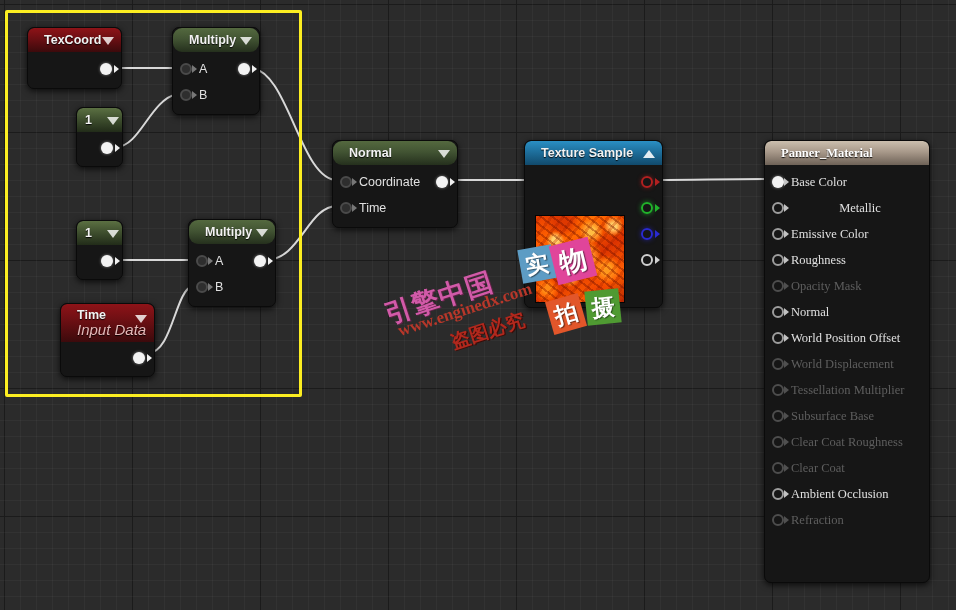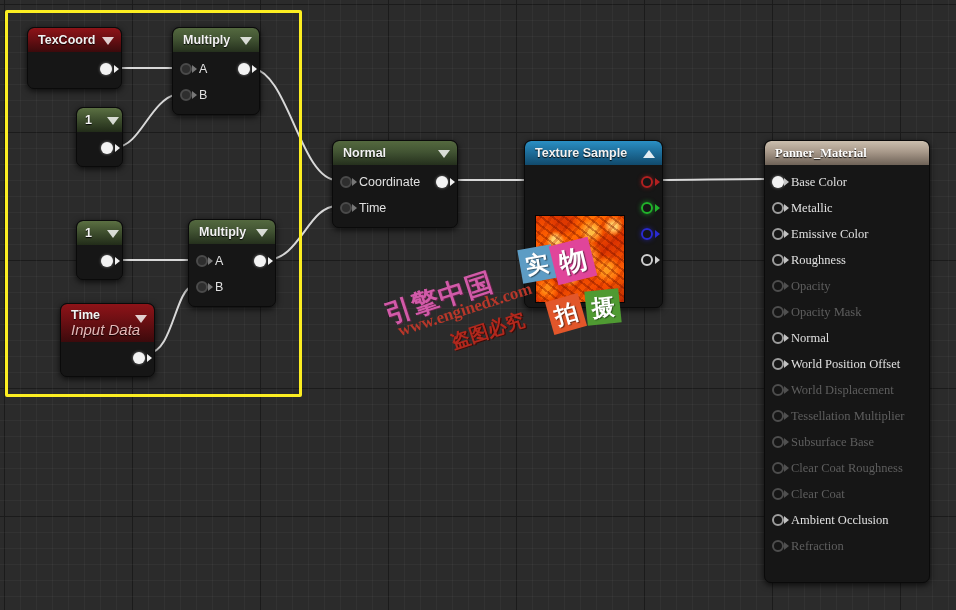--- a/index.html
+++ b/index.html
@@ -32,32 +32,32 @@
     background: #161616;
     border: 1px solid #0a0a0a;
     box-shadow: 0 2px 6px rgba(0,0,0,0.75);
     overflow: hidden;
     color: #e8e8e8;
   }
   .node-header {
     position: relative;
     height: 24px;
     line-height: 24px;
-    padding: 0 26px 0 10px;
+    padding: 0 26px 0 16px;
     font-size: 12.5px;
     font-weight: bold;
     color: #f2f2f2;
     text-shadow: 0 1px 1px rgba(0,0,0,0.9);
     border-top-left-radius: 6px;
     border-top-right-radius: 6px;
     white-space: nowrap;
     overflow: hidden;
   }
   .hdr-red   { background: linear-gradient(to bottom, #8e1318 0%, #6b0f13 45%, #3c0a0c 100%); }
-  .hdr-green { background: linear-gradient(to bottom, #54693f 0%, #425433 45%, #25301d 100%); }
+  .hdr-green { background: linear-gradient(to bottom, #54693f 0%, #425433 45%, #25301d 100%); border-radius: 9px; }
   .hdr-green-lite { background: linear-gradient(to bottom, #5b7042 0%, #3d4d2d 50%, #222c19 100%); }
   .hdr-blue  { background: linear-gradient(to bottom, #2a8fc4 0%, #1e6f9c 45%, #114a6c 100%); }
   .hdr-tan   { background: linear-gradient(to bottom, #cbbfae 0%, #a8998a 45%, #6e6257 100%); }
   .hdr-tan .hdr-title { color: #ffffff; }
 
   .node-body { padding: 4px 0 6px 0; background: #161616; }
 
   .caret {
     position: absolute; right: 7px; top: 50%; margin-top: -3px;
     width: 0; height: 0;
@@ -359,24 +359,23 @@
       </div>
     </div>
   </div>
 
   <div class="node" style="left:764px; top:140px; width:166px; height:443px;font-family:Liberation Serif, serif;">
     <div class="node-header hdr-tan" style="padding-right:10px;">
       <span class="hdr-title">Panner_Material</span>
     </div>
     <div class="node-body" id="material-inputs">
         <div class="pin-row" style="height: 26px;"><span class="pin in pin-filled"></span><span class="pin-arrow" style="left: 19px; border-left: 5px solid rgba(225, 225, 225, 0.85);"></span><span class="pin-label">Base Color</span></div>
-        <div class="pin-row" style="height: 26px;"><span class="pin in pin-hollow"></span><span class="pin-arrow" style="left: 19px; border-left: 5px solid rgba(225, 225, 225, 0.85);"></span><span class="pin-label">Metallic</span></div>
+        <div class="pin-row" style="height: 26px; text-align: center;"><span class="pin in pin-hollow"></span><span class="pin-arrow" style="left: 19px; border-left: 5px solid rgba(225, 225, 225, 0.85);"></span><span class="pin-label">Metallic</span></div>
         <div class="pin-row" style="height: 26px;"><span class="pin in pin-hollow"></span><span class="pin-arrow" style="left: 19px; border-left: 5px solid rgba(225, 225, 225, 0.85);"></span><span class="pin-label">Emissive Color</span></div>
         <div class="pin-row" style="height: 26px;"><span class="pin in pin-hollow"></span><span class="pin-arrow" style="left: 19px; border-left: 5px solid rgba(225, 225, 225, 0.85);"></span><span class="pin-label">Roughness</span></div>
-        <div class="pin-row dim" style="height: 26px;"><span class="pin in pin-dimmed"></span><span class="pin-arrow" style="left: 19px; border-left: 5px solid rgba(90, 90, 90, 0.85);"></span><span class="pin-label">Opacity</span></div>
         <div class="pin-row dim" style="height: 26px;"><span class="pin in pin-dimmed"></span><span class="pin-arrow" style="left: 19px; border-left: 5px solid rgba(90, 90, 90, 0.85);"></span><span class="pin-label">Opacity Mask</span></div>
         <div class="pin-row" style="height: 26px;"><span class="pin in pin-hollow"></span><span class="pin-arrow" style="left: 19px; border-left: 5px solid rgba(225, 225, 225, 0.85);"></span><span class="pin-label">Normal</span></div>
         <div class="pin-row" style="height: 26px;"><span class="pin in pin-hollow"></span><span class="pin-arrow" style="left: 19px; border-left: 5px solid rgba(225, 225, 225, 0.85);"></span><span class="pin-label">World Position Offset</span></div>
         <div class="pin-row dim" style="height: 26px;"><span class="pin in pin-dimmed"></span><span class="pin-arrow" style="left: 19px; border-left: 5px solid rgba(90, 90, 90, 0.85);"></span><span class="pin-label">World Displacement</span></div>
         <div class="pin-row dim" style="height: 26px;"><span class="pin in pin-dimmed"></span><span class="pin-arrow" style="left: 19px; border-left: 5px solid rgba(90, 90, 90, 0.85);"></span><span class="pin-label">Tessellation Multiplier</span></div>
         <div class="pin-row dim" style="height: 26px;"><span class="pin in pin-dimmed"></span><span class="pin-arrow" style="left: 19px; border-left: 5px solid rgba(90, 90, 90, 0.85);"></span><span class="pin-label">Subsurface Base</span></div>
         <div class="pin-row dim" style="height: 26px;"><span class="pin in pin-dimmed"></span><span class="pin-arrow" style="left: 19px; border-left: 5px solid rgba(90, 90, 90, 0.85);"></span><span class="pin-label">Clear Coat Roughness</span></div>
         <div class="pin-row dim" style="height: 26px;"><span class="pin in pin-dimmed"></span><span class="pin-arrow" style="left: 19px; border-left: 5px solid rgba(90, 90, 90, 0.85);"></span><span class="pin-label">Clear Coat</span></div>
         <div class="pin-row" style="height: 26px;"><span class="pin in pin-hollow"></span><span class="pin-arrow" style="left: 19px; border-left: 5px solid rgba(225, 225, 225, 0.85);"></span><span class="pin-label">Ambient Occlusion</span></div>
         <div class="pin-row dim" style="height: 26px;"><span class="pin in pin-dimmed"></span><span class="pin-arrow" style="left: 19px; border-left: 5px solid rgba(90, 90, 90, 0.85);"></span><span class="pin-label">Refraction</span></div>

